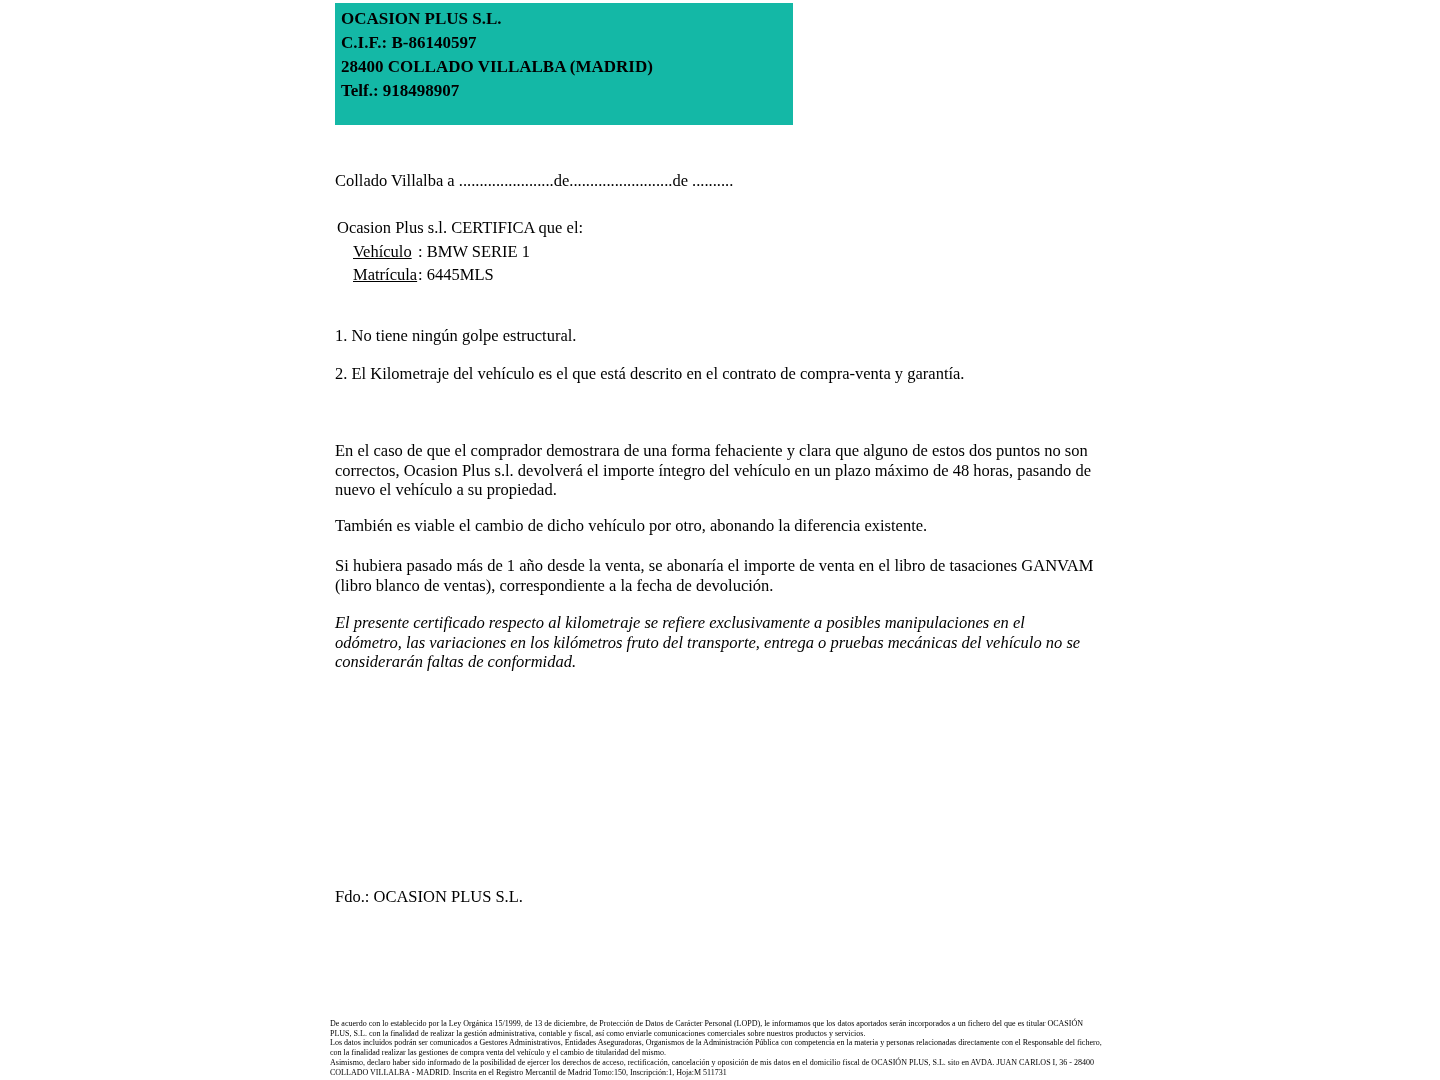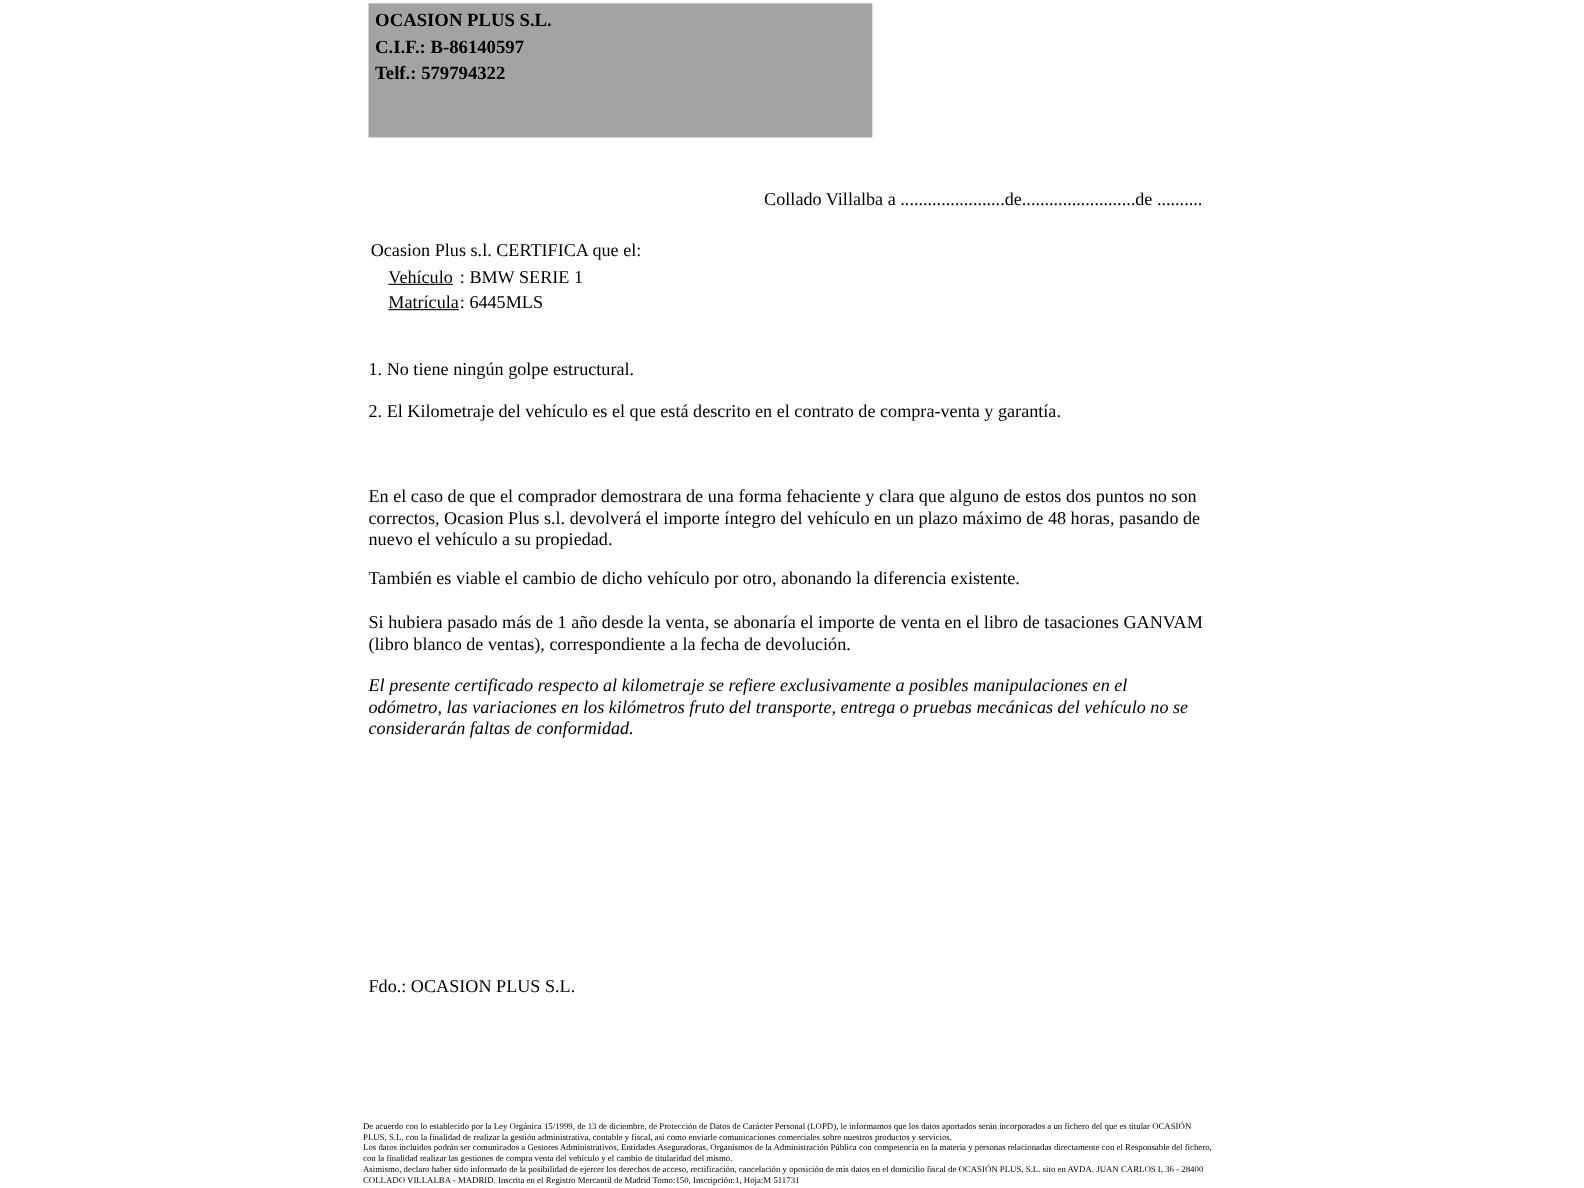--- a/index.html
+++ b/index.html
@@ -10,32 +10,32 @@
     font-family: "Liberation Serif", "DejaVu Serif", serif;
     position: relative;
     overflow: hidden;
   }
   .page { position: absolute; inset: 0; }
 
   .header-box {
     position: absolute;
     left: 335px; top: 3px;
     width: 458px; height: 122px;
-    background: #a3a3a3;
+    background: #14b8a6;
     padding: 4px 0 0 6px;
     font-weight: bold;
     font-size: 17px;
     line-height: 24px;
   }
 
   .date-line {
     position: absolute;
     left: 335px; top: 171px;
     width: 758px;
-    text-align: right;
+    text-align: left;
     font-size: 16.5px;
   }
 
   .certify-block {
     position: absolute;
     left: 337px; top: 216px;
     font-size: 16.5px;
     line-height: 23.5px;
   }
   .veh-label { display: inline-block; min-width: 81px; }
@@ -72,21 +72,22 @@
   .legal p { margin: 0; }
 </style>
 </head>
 <body>
 
 <div class="page">
 
   <div class="header-box">
     <div>OCASION PLUS S.L.</div>
     <div>C.I.F.: B-86140597</div>
-    <div>Telf.: 579794322</div>
+    <div>28400 COLLADO VILLALBA (MADRID)</div>
+    <div>Telf.: 918498907</div>
   </div>
 
   <div class="date-line">Collado Villalba a .......................de.........................de ..........</div>
 
   <div class="certify-block">
     <div>Ocasion Plus s.l. CERTIFICA que el:</div>
     <div>
       <span class="veh-label"><span class="u">Vehículo</span></span><span>: BMW SERIE 1</span>
     </div>
     <div>

